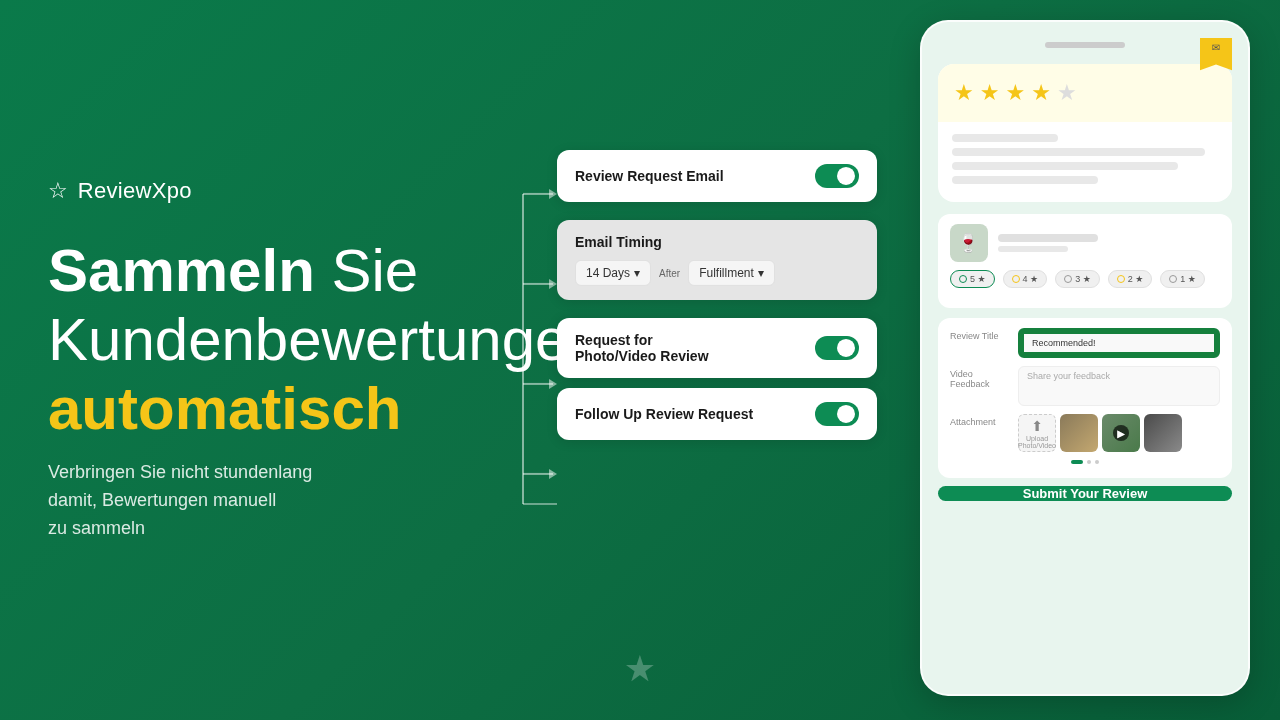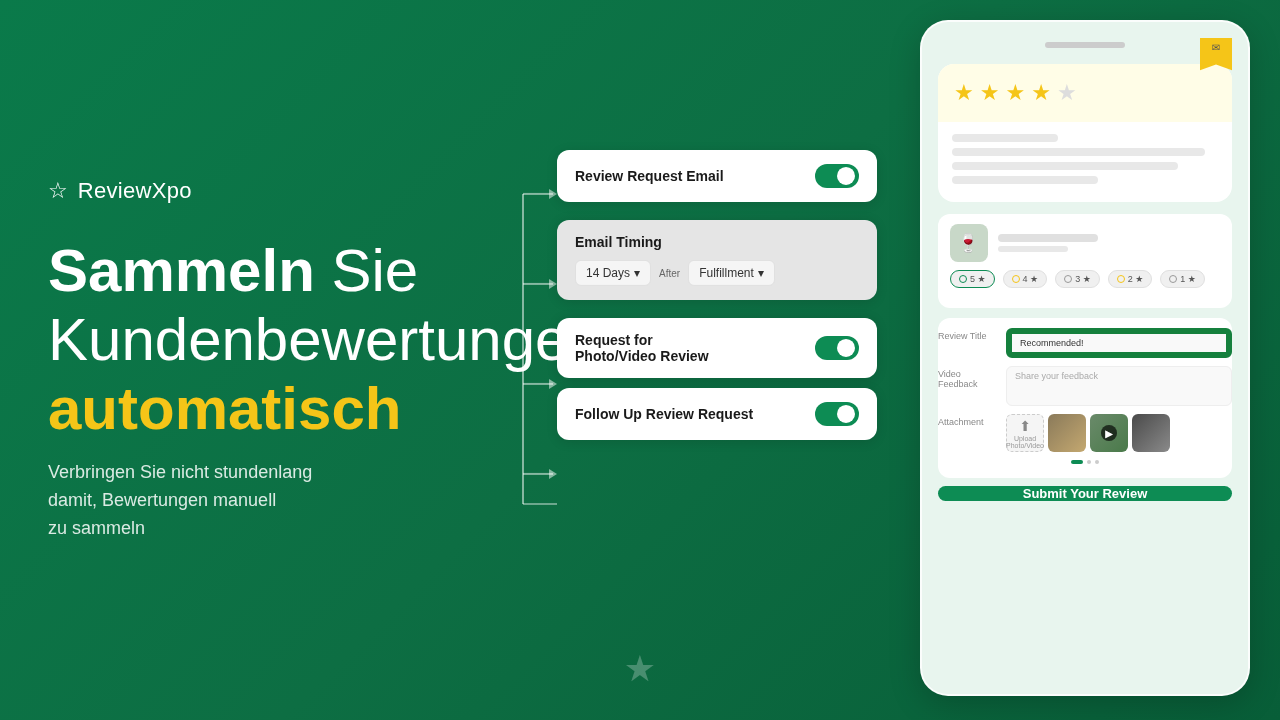--- a/index.html
+++ b/index.html
@@ -316,21 +316,21 @@
       border-radius: 50%;
       border: 1px solid #0d8c54;
     }
 
     .filter-dot.yellow { border-color: #f5c518; }
     .filter-dot.gray { border-color: #999; }
 
     .form-section {
       background: white;
       border-radius: 12px;
-      padding: 10px 0;
+      padding: 10px 12px;
     }
 
     .form-row {
       display: flex;
       margin-bottom: 8px;
       gap: 8px;
     }
 
     .form-label {
       font-size: 9px;

